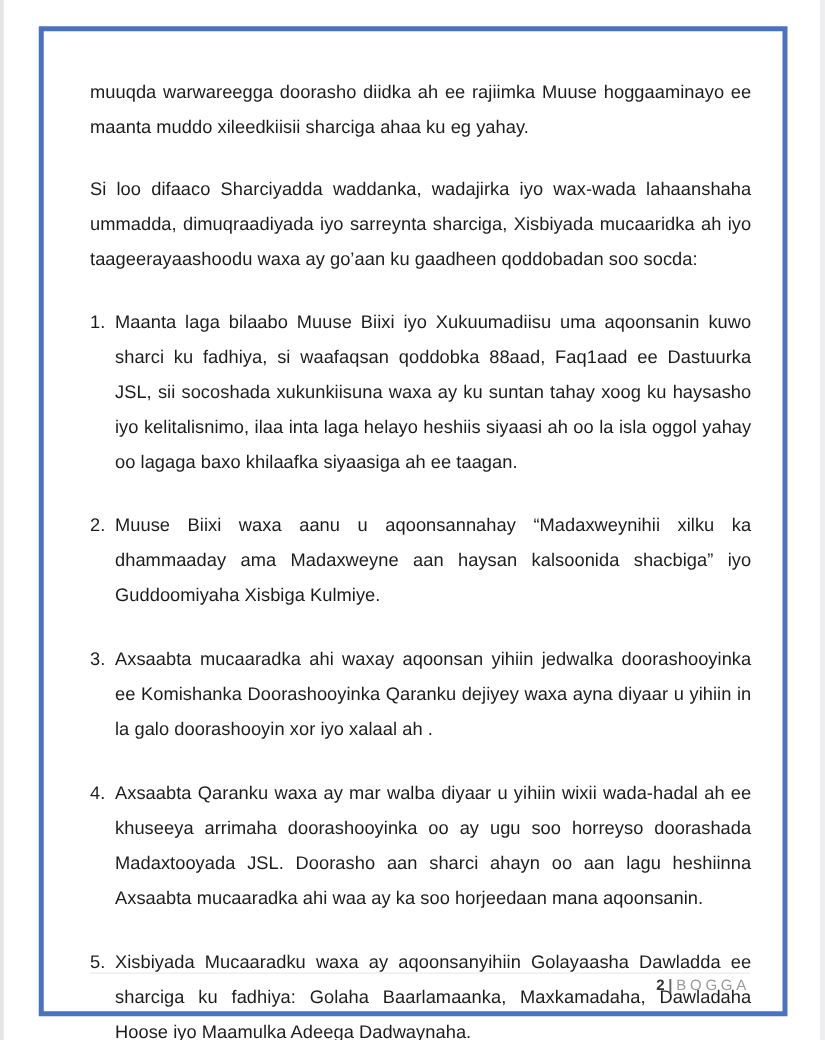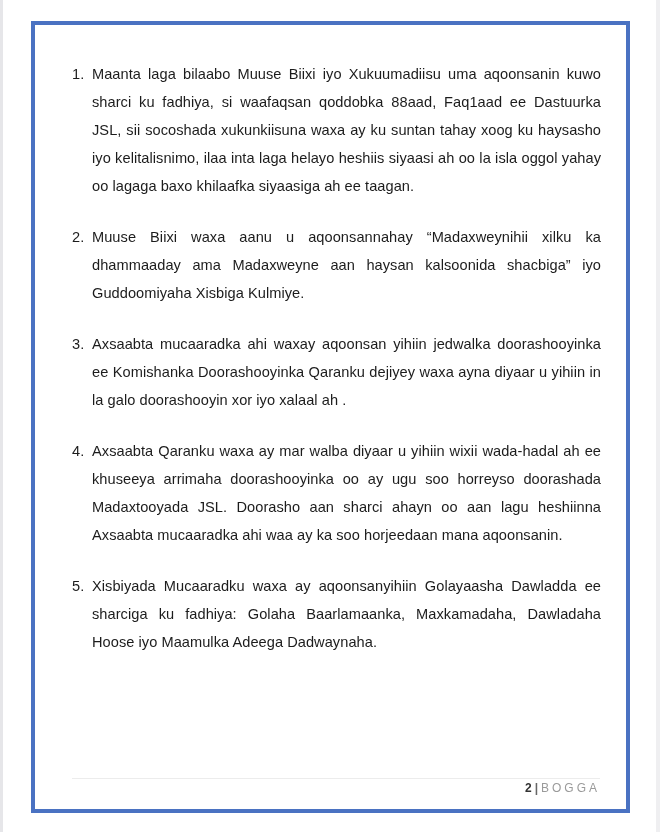--- a/index.html
+++ b/index.html
@@ -29,20 +29,22 @@
 </style>
 </head>
 <body>
 
 <div class="edge-left"></div>
 <div class="edge-right"></div>
 
 <div class="page-frame" style="border-color: rgb(74, 114, 194);"></div>
 
 <div class="content">
+  <p class="para">muuqda warwareegga doorasho diidka ah ee rajiimka Muuse hoggaaminayo ee maanta muddo xileedkiisii sharciga ahaa ku eg yahay.</p>
+  <p class="para">Si loo difaaco Sharciyadda waddanka, wadajirka iyo wax-wada lahaanshaha ummadda, dimuqraadiyada iyo sarreynta sharciga, Xisbiyada mucaaridka ah iyo taageerayaashoodu waxa ay go’aan ku gaadheen qoddobadan soo socda:</p>
   <ol class="items">
     <li>
       <span class="num">1.</span>
       <span>Maanta laga bilaabo Muuse Biixi iyo Xukuumadiisu uma aqoonsanin kuwo sharci ku fadhiya, si waafaqsan qoddobka 88aad, Faq1aad ee Dastuurka JSL, sii socoshada xukunkiisuna waxa ay ku suntan tahay xoog ku haysasho iyo kelitalisnimo, ilaa inta laga helayo heshiis siyaasi ah oo la isla oggol yahay oo lagaga baxo khilaafka siyaasiga ah ee taagan.</span>
     </li>
     <li>
       <span class="num">2.</span>
       <span>Muuse Biixi waxa aanu u aqoonsannahay “Madaxweynihii xilku ka dhammaaday ama Madaxweyne aan haysan kalsoonida shacbiga” iyo Guddoomiyaha Xisbiga Kulmiye.</span>
     </li>
     <li>

